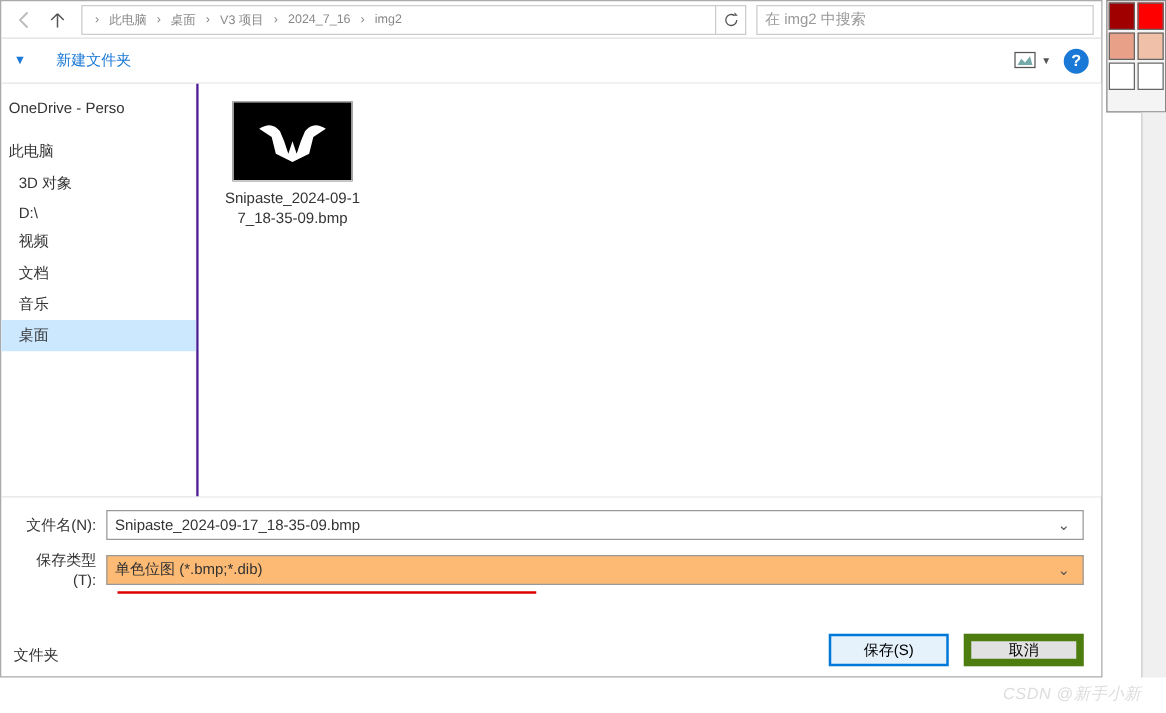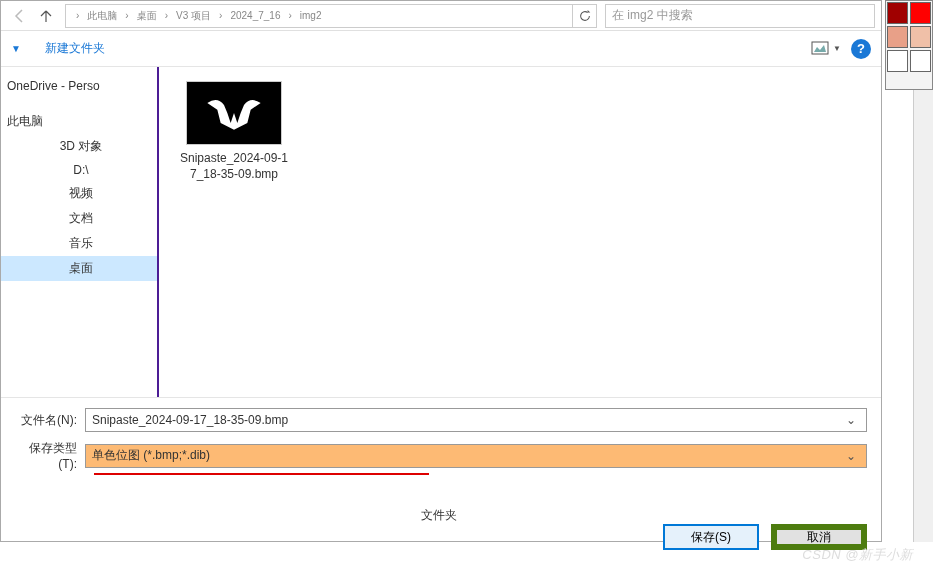--- a/index.html
+++ b/index.html
@@ -22,40 +22,40 @@
     .tb-caret { width: 18px; color: #1a78d6; font-size: 10px; }
     .tb-newfolder { color: #1a78d6; margin-left: 16px; cursor: pointer; }
     .tb-right { margin-left: auto; display: flex; align-items: center; gap: 10px; }
     .tb-view { display: flex; align-items: center; gap: 4px; color: #555; }
     .tb-view svg { width: 18px; height: 16px; }
     .help-icon { width: 20px; height: 20px; border-radius: 50%; background: #1a78d6; color: #fff; display: flex; align-items: center; justify-content: center; font-weight: bold; font-size: 13px; }
     
     .main-area { display: flex; height: 330px; }
     .sidebar { width: 158px; border-right: 2px solid #4c1d95; overflow: hidden; padding-top: 8px; }
     .sb-item { padding: 4px 0 4px 6px; color: #333; cursor: pointer; white-space: nowrap; }
-    .sb-item.indent { padding-left: 4px; text-align: center; }
+    .sb-item.indent { padding-left: 14px; }
     .sb-item.selected { background: #cce8ff; }
     .sb-sep { height: 12px; }
     
     .content-area { flex: 1; padding: 14px 20px; background: #fff; }
     .file-item { width: 110px; text-align: center; cursor: pointer; }
     .thumb { width: 96px; height: 64px; background: #000; margin: 0 auto 6px; display: flex; align-items: center; justify-content: center; border: 1px solid #ccc; }
     .thumb svg { width: 70px; height: 40px; fill: #fff; }
     .file-label { font-size: 12px; color: #333; word-break: break-all; line-height: 1.3; }
     
     .bottom-area { border-top: 1px solid #e5e5e5; padding: 10px 14px 10px 10px; }
     .field-row { display: flex; align-items: center; margin-bottom: 8px; }
     .field-label { width: 74px; text-align: right; padding-right: 8px; color: #333; }
     .field-input { flex: 1; height: 24px; border: 1px solid #999; padding: 0 6px; display: flex; align-items: center; background: #fff; }
     .field-input.combo { background: #fdba74; }
     .field-input .inner-text { flex: 1; color: #333; }
     .dd-arrow { width: 18px; color: #555; display: flex; align-items: center; justify-content: center; }
     .underline-red { height: 2px; background: #d00; margin-left: 83px; width: 335px; margin-top: -6px; margin-bottom: 6px; }
     
-    .buttons-row { display: flex; align-items: center; padding: 16px 14px 14px 10px; border-top: 0; flex-direction: column; }
+    .buttons-row { display: flex; align-items: flex-end; padding: 16px 14px 14px 10px; border-top: 0; }
     .hide-folders { color: #333; }
     .btn-group { margin-left: auto; display: flex; gap: 12px; }
     .btn { width: 96px; height: 26px; border: 6px solid #4d7c0f; background: #e1e1e1; display: flex; align-items: center; justify-content: center; cursor: pointer; font-size: 12px; }
     .btn.primary { border: 2px solid #0078d7; background: #e5f1fb; }
     
     .right-palette { position: absolute; top: 0; right: 0; width: 48px; height: 90px; border: 1px solid #888; background: #f4f4f4; display: flex; flex-direction: column; }
     .pal-row { display: flex; height: 24px; }
     .pal-sw { flex: 1; border: 1px solid #666; margin: 1px; }
     .scrollbar-stub { position: absolute; right: 0; top: 90px; width: 20px; height: 452px; background: #f0f0f0; border-left: 1px solid #ccc; }
     

